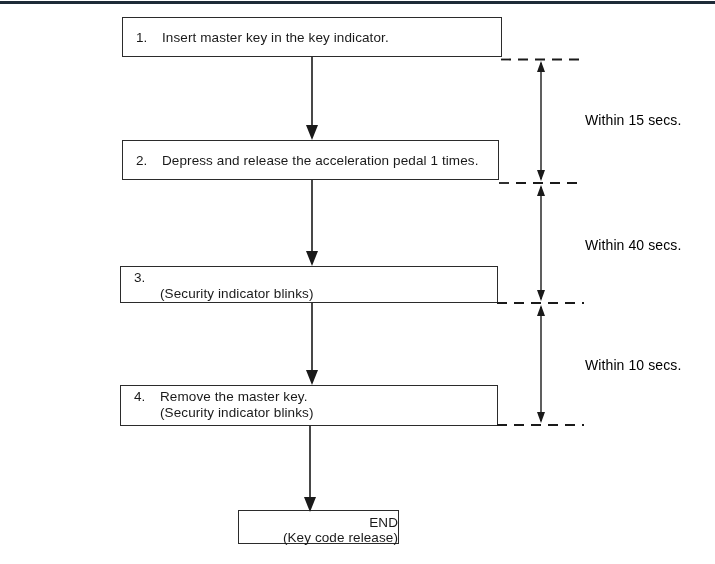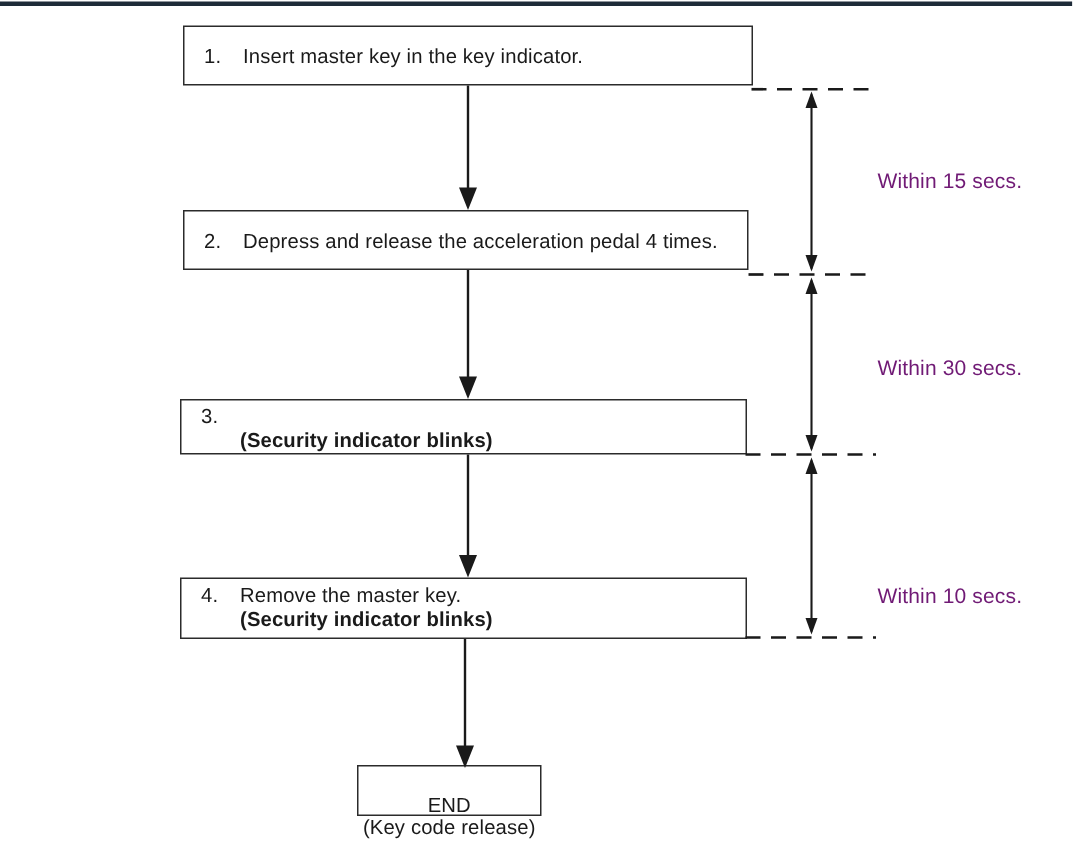--- a/index.html
+++ b/index.html
@@ -50,59 +50,58 @@
     line-height: 16px;
   }
   .row { display: flex; }
   .num {
     width: 26px;
     flex-shrink: 0;
   }
   .note {
     margin-left: 26px;
     line-height: 16px;
-    font-weight: bold;
   }
   .step1 { left: 122px; top: 17px;  width: 380px; height: 40px; }
   .step2 { left: 122px; top: 140px; width: 377px; height: 40px; }
   .step3 { left: 120px; top: 266px; width: 378px; height: 37px; }
   .step4 { left: 120px; top: 385px; width: 378px; height: 41px; }
   .end-box {
-    left: 238px; top: 510px; width: 123px; height: 34px;
-    text-align: center;
+    left: 238px; top: 510px; width: 161px; height: 34px;
+    text-align: right;
     line-height: 15px;
-    padding-top: 18px;
+    padding-top: 4px;
   }
   .timer-label {
     position: absolute;
     left: 585px;
     width: 120px;
     font-size: 14px;
     letter-spacing: 0.1px;
-    color: #701a75;
+    color: #000000;
   }
   .timer1 { top: 112px; }
   .timer2 { top: 237px; }
-  .timer3 { top: 357px; margin-top: 32px; }
+  .timer3 { top: 357px; }
 </style>
 </head>
 <body>
 
 <div class="page">
 
   <div class="top-rule"></div>
 
   <div class="box step single step1">
     <span class="num">1.</span>
     <span class="txt">Insert master key in the key indicator.</span>
   </div>
 
   <div class="box step single step2">
     <span class="num">2.</span>
-    <span class="txt">Depress and release the acceleration pedal 4 times.</span>
+    <span class="txt">Depress and release the acceleration pedal 1 times.</span>
   </div>
 
   <div class="box step double step3">
     <div class="row">
       <span class="num">3.</span>
     </div>
     <div class="note">(Security indicator blinks)</div>
   </div>
 
   <div class="box step double step4">
@@ -112,21 +111,21 @@
     </div>
     <div class="note">(Security indicator blinks)</div>
   </div>
 
   <div class="box end-box">
     <div>END</div>
     <div>(Key code release)</div>
   </div>
 
   <div class="timer-label timer1">Within 15 secs.</div>
-  <div class="timer-label timer2">Within 30 secs.</div>
+  <div class="timer-label timer2">Within 40 secs.</div>
   <div class="timer-label timer3">Within 10 secs.</div>
 
   <svg class="svg-overlay" width="715" height="564" viewBox="0 0 715 564" xmlns="http://www.w3.org/2000/svg">
     <g stroke="#1a1a1a" fill="none" stroke-width="1.6">
 
       <line x1="312" y1="57" x2="312" y2="127"></line>
       <line x1="312" y1="180" x2="312" y2="253"></line>
       <line x1="312" y1="303" x2="312" y2="372"></line>
       <line x1="310" y1="426" x2="310" y2="498"></line>
     </g>

